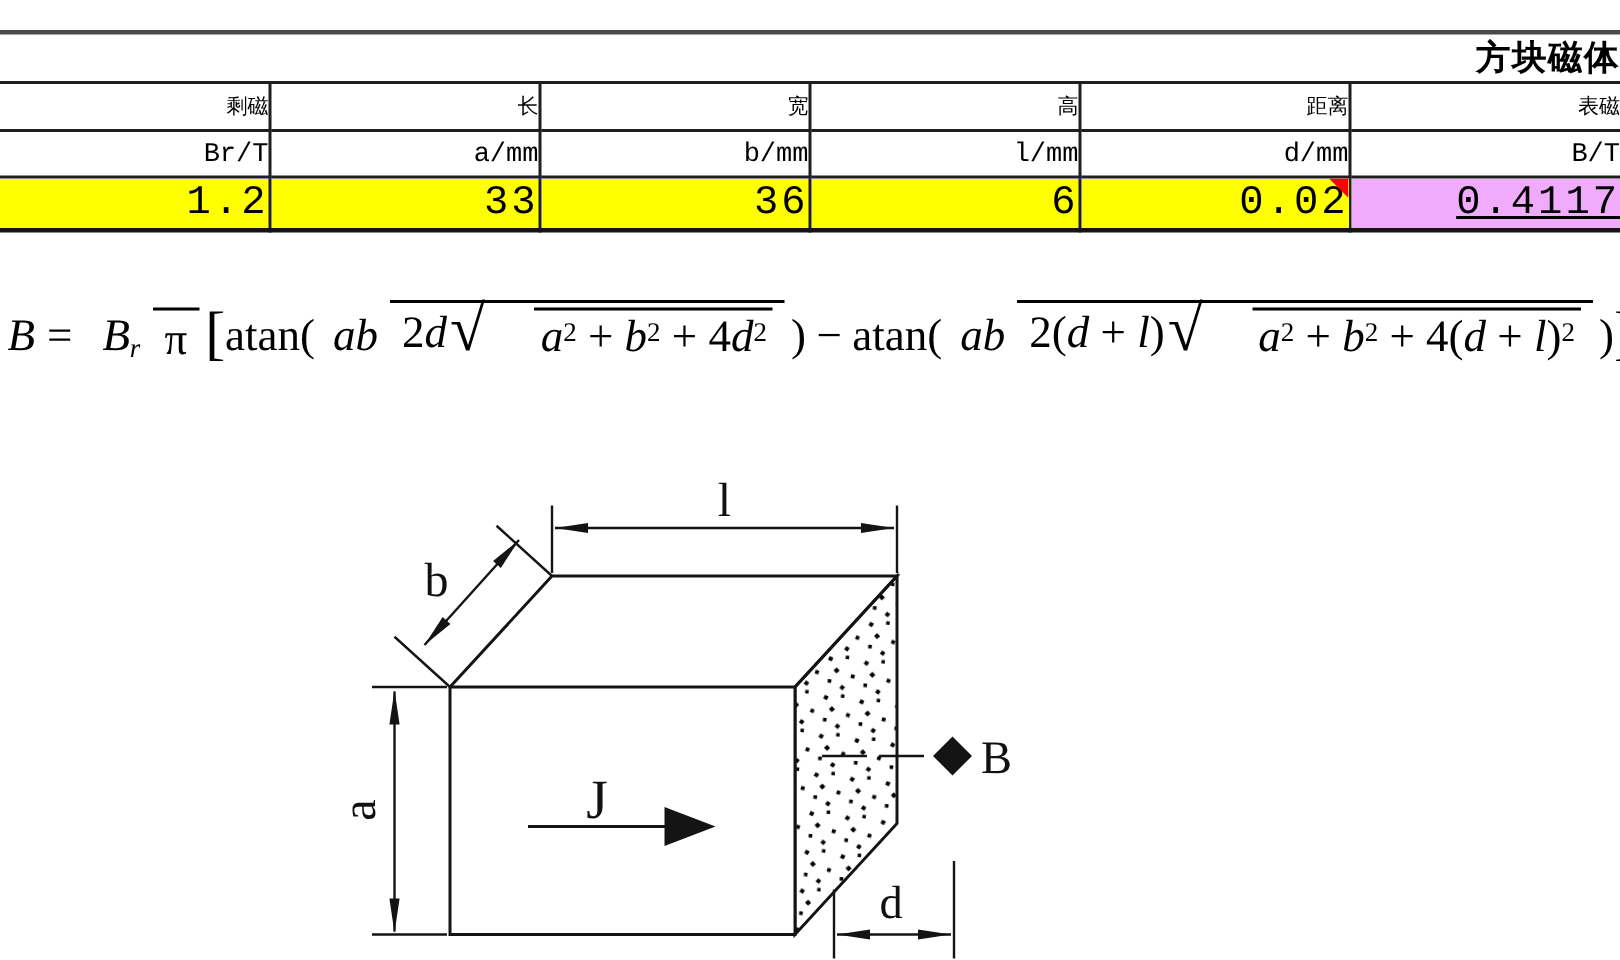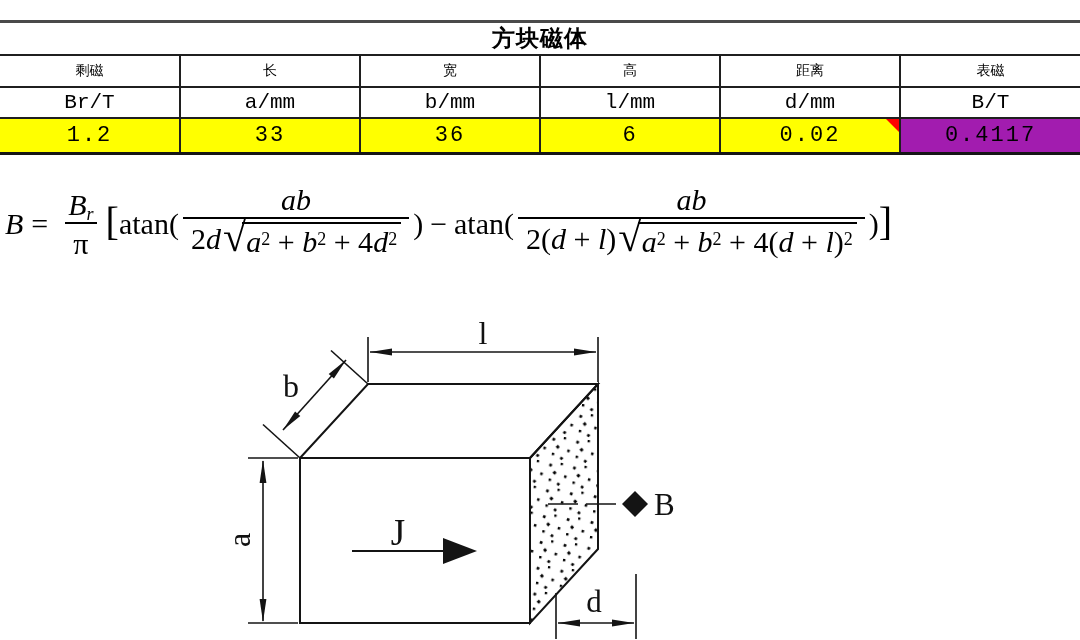--- a/index.html
+++ b/index.html
@@ -3,48 +3,48 @@
 <meta charset="utf-8">
 <style>
   html,body{margin:0;padding:0;background:#fff;}
   body{width:1080px;height:640px;overflow:hidden;}
   .stage{position:relative;width:1080px;height:640px;background:#fff;
          font-family:"Liberation Sans",sans-serif;color:#000;}
 
   
   table.tbl{position:absolute;left:0;top:20px;width:1080px;border-collapse:collapse;
             table-layout:fixed;border-top:3px solid #4a4a4a;border-bottom:3px solid #151515;}
-  .tbl td{border:2px solid #1f1f1f;text-align:center;vertical-align:middle;padding:0;overflow:hidden;}
+  .tbl td{border:2px solid #1f1f1f;text-align:right;vertical-align:middle;padding:0;overflow:hidden;}
   .tbl td:first-child{border-left:none;}
   .tbl td:last-child{border-right:none;}
   .tbl tr.r-title td{font-weight:bold;font-size:23px;height:30px;letter-spacing:1px;}
   .tbl tr.r-h1 td{font-size:14px;height:30px;}
-  .tbl tr.r-h2 td{font-family:"Liberation Mono",monospace;font-size:21px;height:29px;}
-  .tbl tr.r-val td{font-family:"Liberation Mono",monospace;font-size:22px;height:33px;letter-spacing:2px;}
+  .tbl tr.r-h2 td{font-family:"Liberation Mono",monospace;font-size:18px;height:29px;}
+  .tbl tr.r-val td{font-family:"Liberation Mono",monospace;font-size:27px;height:33px;letter-spacing:2px;}
   .bg-input{background:#FFFF00;}
-  .bg-result{background:#a21caf;}
+  .bg-result{background:#f0abfc;text-decoration:underline;}
   td.cmt{position:relative;}
   .cmt .tri{position:absolute;top:0;right:0;width:0;height:0;
             border-top:13px solid #FF0000;border-left:13px solid transparent;}
 
   
   .formula{position:absolute;left:5px;top:171px;height:106px;display:flex;align-items:center;
            font-family:"Liberation Serif",serif;font-size:30px;white-space:nowrap;}
   .formula .it{font-style:italic;}
   .formula .rom{font-style:normal;}
   .formula .op{padding:0 7px;}
   .formula .eq{padding:0 8px;}
   .brk{font-size:40px;line-height:1;transform:translateY(-2px);}
-  .frac{display:inline-flex;flex-direction:column;align-items:center;margin:0 4px;}
+  .frac{display:inline-flex;flex-direction:row;align-items:center;margin:0 4px;}
   .fnum{padding:0 8px 1px;line-height:1.1;}
   .fden{border-top:2.4px solid #000;padding:3px 8px 0;line-height:1.1;white-space:nowrap;}
   .sqrt{display:inline-block;white-space:nowrap;margin-left:2px;}
   .radical{display:inline-block;font-size:1.42em;line-height:1;vertical-align:top;
            margin-right:-4px;transform:translateY(-0.14em);}
-  .radicand{display:inline-block;border-top:2.2px solid #000;padding:1px 4px 0;vertical-align:top;}
+  .radicand{display:inline-block;border-top:2.2px solid #000;padding:1px 4px 0;vertical-align:top;margin-left:37px;}
   .formula sup{font-size:0.60em;line-height:0;position:relative;top:-0.38em;vertical-align:baseline;}
   .formula sub{font-size:0.60em;line-height:0;position:relative;top:0.28em;vertical-align:baseline;}
 
   
   svg.diagram{position:absolute;left:0;top:0;width:1080px;height:640px;}
   svg.diagram text{font-family:"Liberation Serif",serif;fill:#111;}
 </style>
 </head>
 <body>
 

